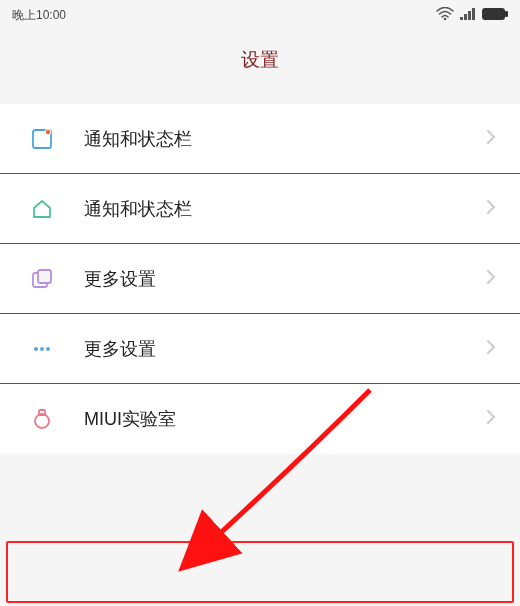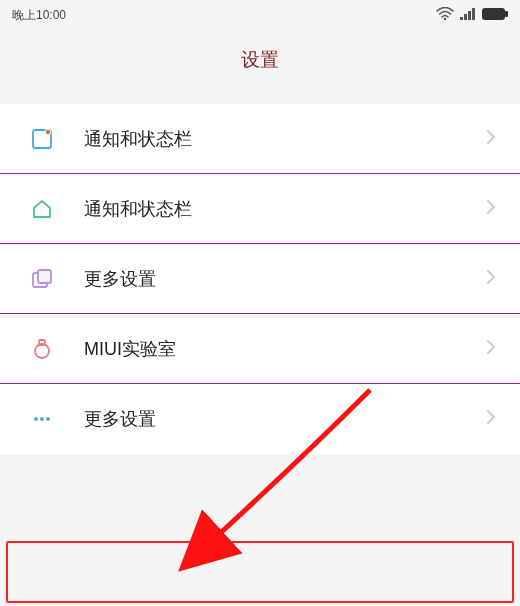--- a/index.html
+++ b/index.html
@@ -95,42 +95,42 @@
       <svg width="10" height="16" viewBox="0 0 10 16">
           <path d="M2 2 L8 8 L2 14" stroke="#ccc" stroke-width="2" fill="none" stroke-linecap="round"></path>
         </svg>
     </span>
   </div>
 
 
 
   <div class="row">
     <span class="row-icon">
-      <svg width="24" height="24" viewBox="0 0 24 24" fill="none">
-          <circle cx="12" cy="14" r="7" stroke="#e87b8a" stroke-width="1.8"></circle>
-          <rect x="9" y="3" width="6" height="5" rx="1" stroke="#e87b8a" stroke-width="1.8"></rect>
+      <svg width="24" height="24" viewBox="0 0 24 24">
+          <circle cx="6" cy="12" r="2" fill="#5aa6d6"></circle>
+          <circle cx="12" cy="12" r="2" fill="#5aa6d6"></circle>
+          <circle cx="18" cy="12" r="2" fill="#5aa6d6"></circle>
         </svg>
     </span>
-    <span class="row-label">MIUI实验室</span>
+    <span class="row-label">更多设置</span>
     <span class="row-chevron">
       <svg width="10" height="16" viewBox="0 0 10 16">
           <path d="M2 2 L8 8 L2 14" stroke="#ccc" stroke-width="2" fill="none" stroke-linecap="round"></path>
         </svg>
     </span>
   </div>
 
   <div class="row">
     <span class="row-icon">
-      <svg width="24" height="24" viewBox="0 0 24 24">
-          <circle cx="6" cy="12" r="2" fill="#5aa6d6"></circle>
-          <circle cx="12" cy="12" r="2" fill="#5aa6d6"></circle>
-          <circle cx="18" cy="12" r="2" fill="#5aa6d6"></circle>
+      <svg width="24" height="24" viewBox="0 0 24 24" fill="none">
+          <circle cx="12" cy="14" r="7" stroke="#e87b8a" stroke-width="1.8"></circle>
+          <rect x="9" y="3" width="6" height="5" rx="1" stroke="#e87b8a" stroke-width="1.8"></rect>
         </svg>
     </span>
-    <span class="row-label">更多设置</span>
+    <span class="row-label">MIUI实验室</span>
     <span class="row-chevron">
       <svg width="10" height="16" viewBox="0 0 10 16">
           <path d="M2 2 L8 8 L2 14" stroke="#ccc" stroke-width="2" fill="none" stroke-linecap="round"></path>
         </svg>
     </span>
   </div>
 
 </div>
 
 <div class="highlight-box"></div>

